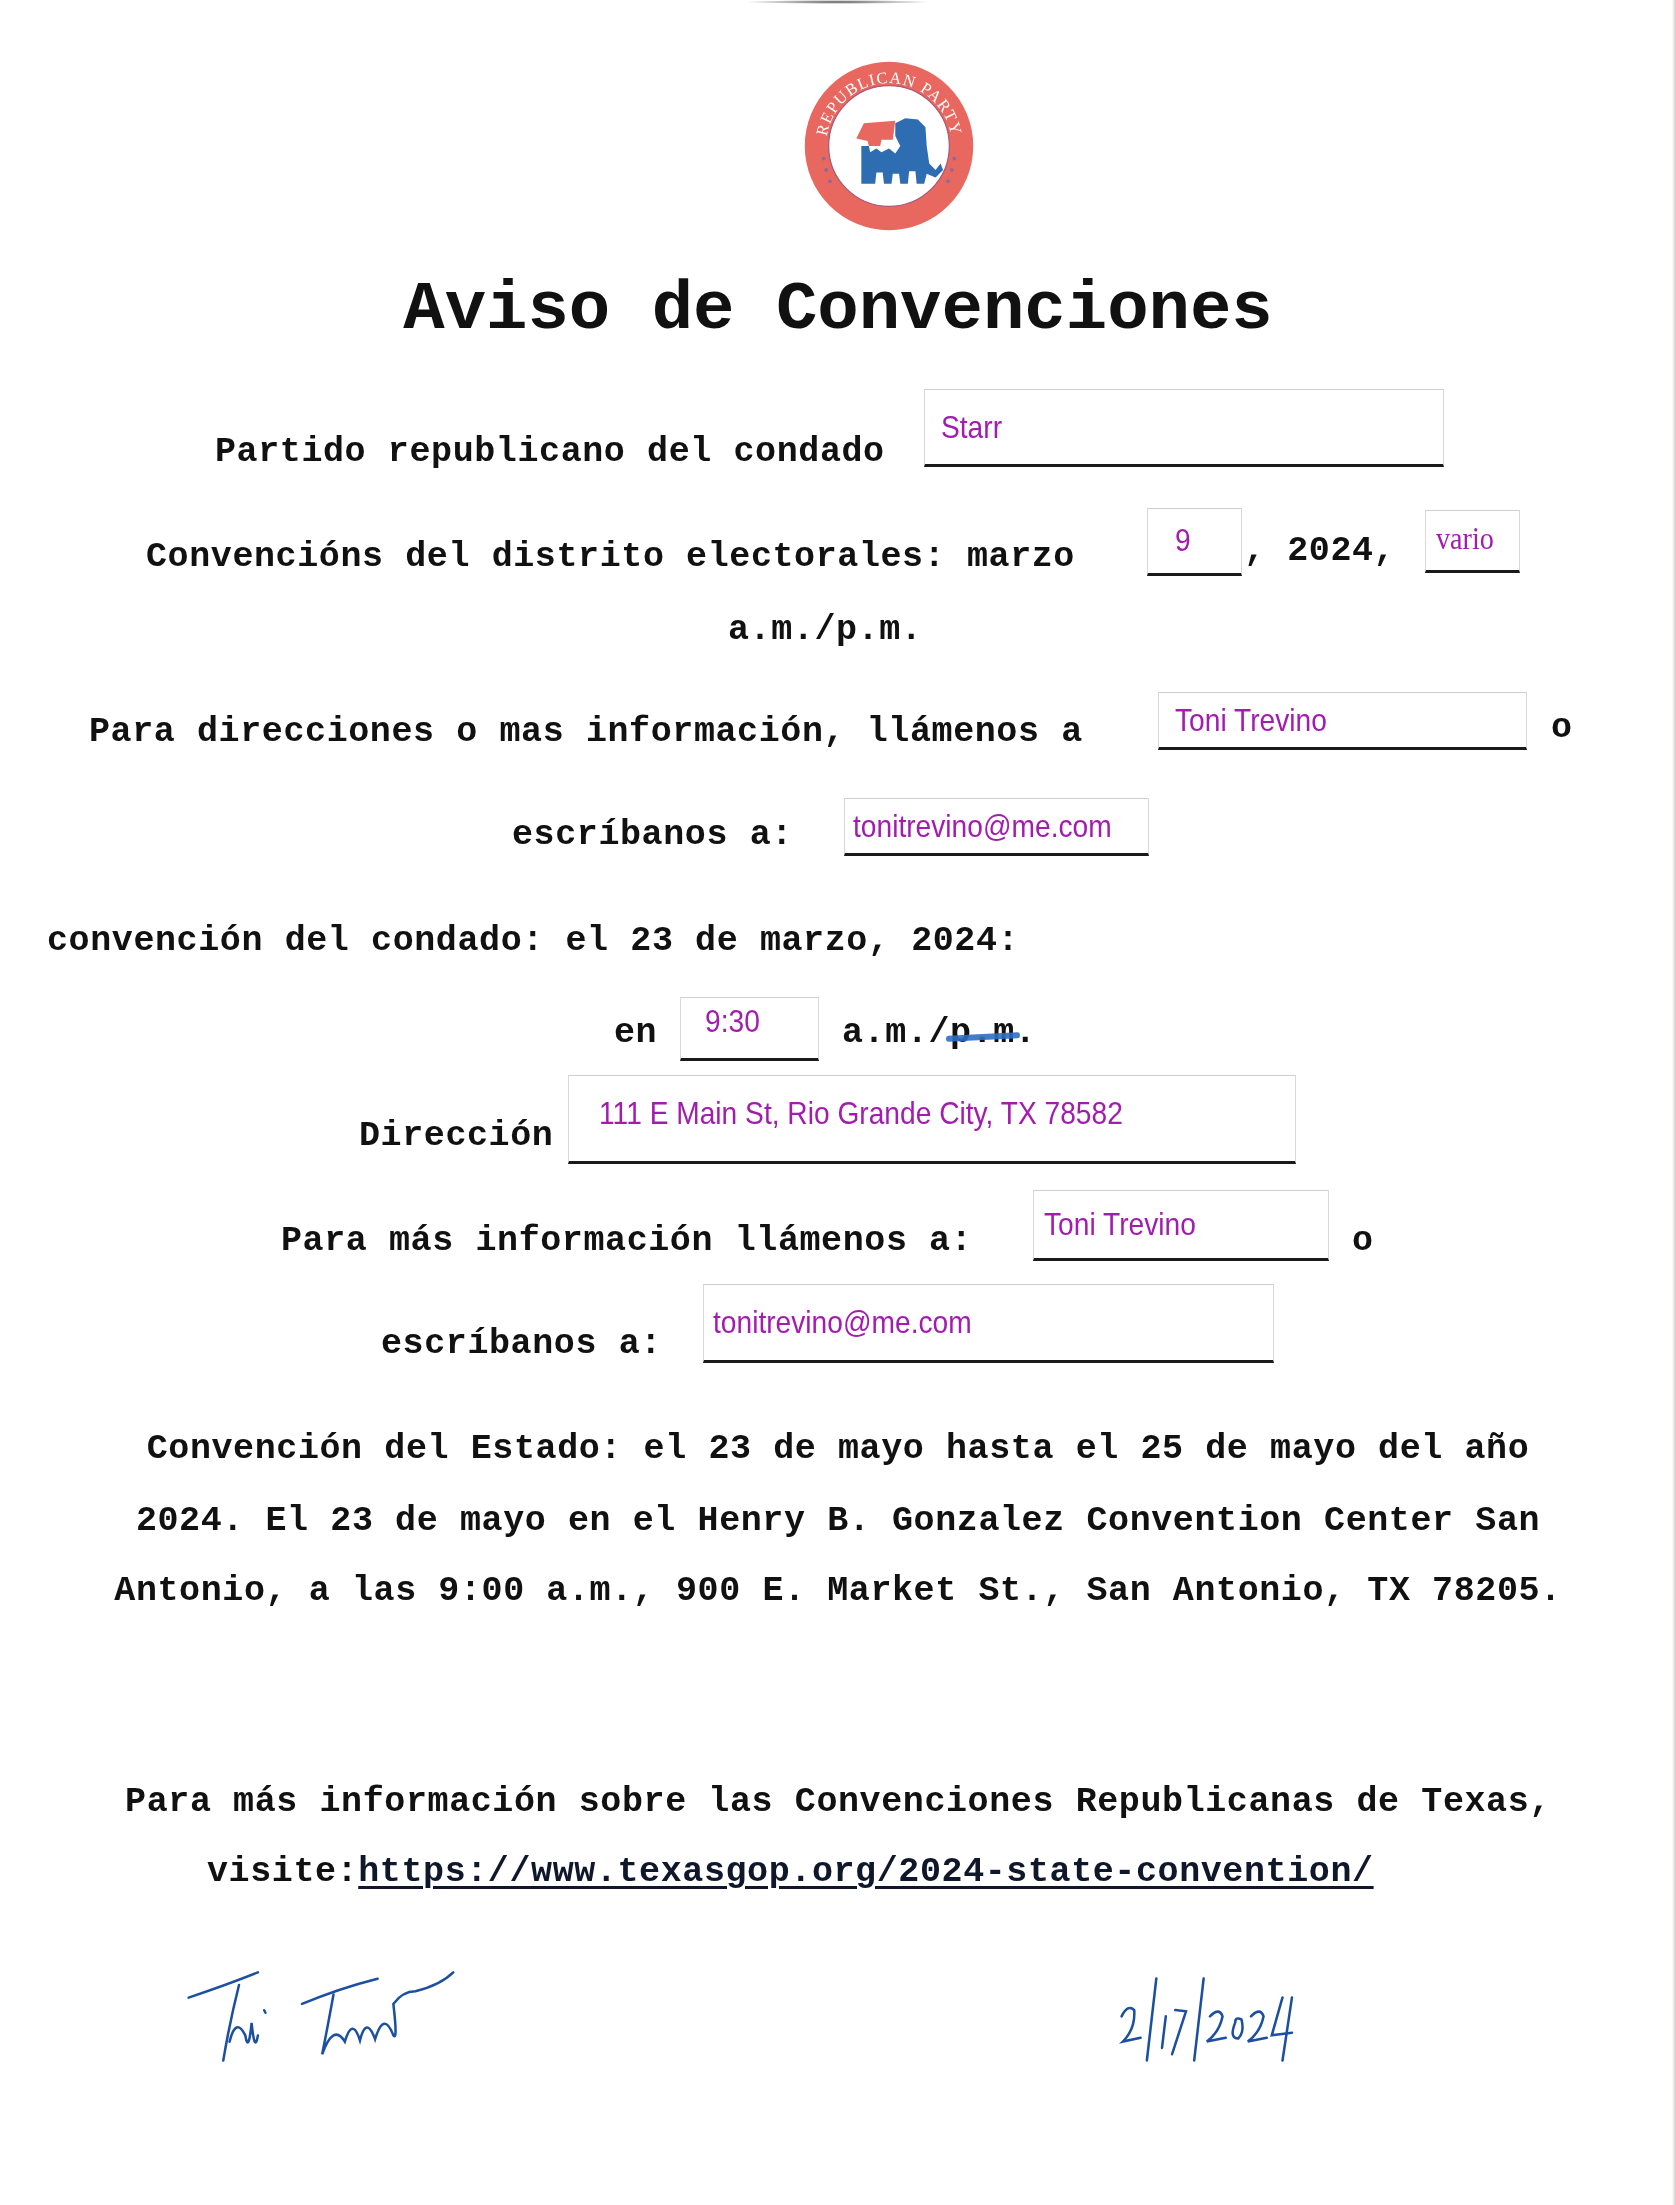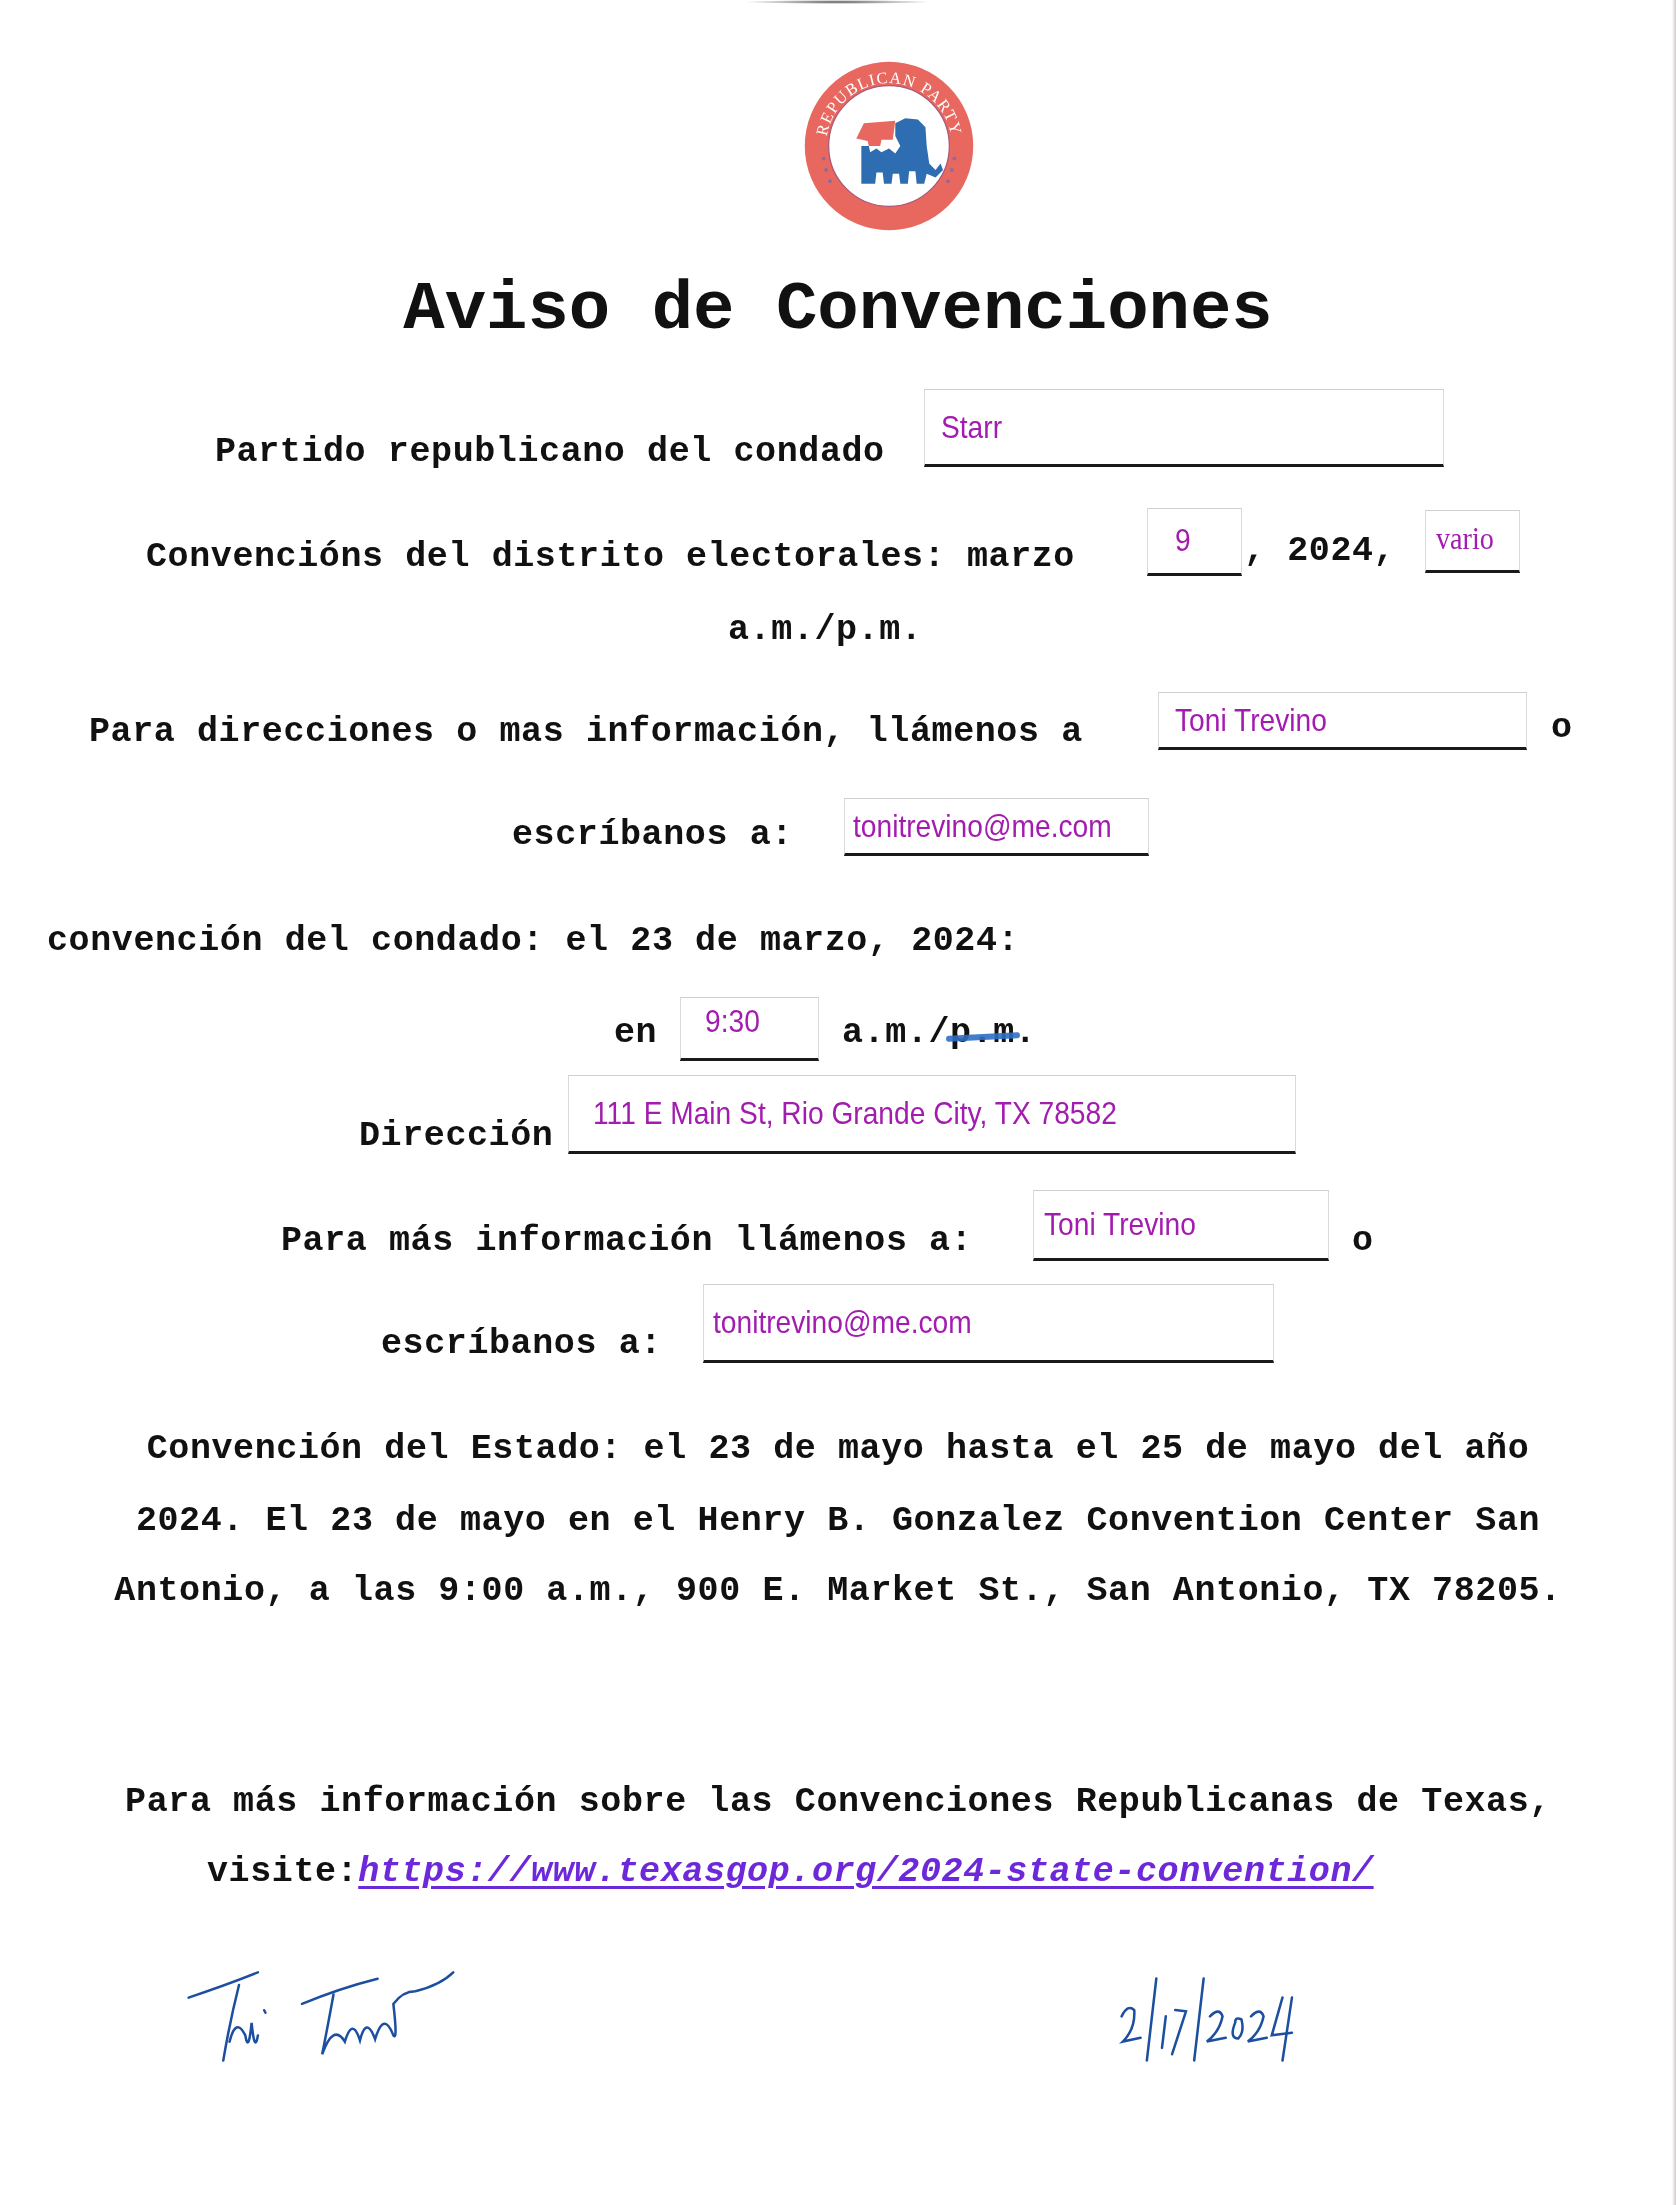--- a/index.html
+++ b/index.html
@@ -8,21 +8,21 @@
     font-family: "Liberation Mono", "DejaVu Sans Mono", monospace; color: #111;
   }
   .top-shadow { position: absolute; left: 743px; top: 0; width: 189px; height: 3.8px; border-radius: 0 0 50% 50%; background: radial-gradient(ellipse at center, #555 0%, rgba(80,80,80,0) 70%); }
   .right-edge { position: absolute; right: 0; top: 0; width: 3.8px; height: 2205px; background: linear-gradient(to right, #fff, #cfc9c9); }
   .logo { position: absolute; left: 801px; top: 58px; width: 176px; height: 176px; }
   .abs { position: absolute; white-space: nowrap; }
   .b { font-weight: bold; font-size: 35px; letter-spacing: 0.6px; }
   .title { position: absolute; left: 0; width: 1676px; top: 271px; text-align: center; font-weight: bold; font-size: 69px; }
   .field { position: absolute; background: #fff; border-top: 1.3px solid #cfcfcf; border-left: 0.9px solid #d9d9d9; border-right: 0.9px solid #d9d9d9; border-bottom: 3.2px solid #1a1a1a; font-family: "Liberation Sans", "DejaVu Sans", sans-serif; font-size: 32px; color: #a21caf; box-sizing: border-box; padding-left: 16.4px; }
   .field span { position: relative; display: inline-block; transform: scaleX(0.88); transform-origin: left; }
-  .link { color: #6d28d9; text-decoration: underline; text-decoration-thickness: 2.5px; text-underline-offset: 5px; font-style: italic; }
+  .link { color: #0f172a; text-decoration: underline; text-decoration-thickness: 2.5px; text-underline-offset: 5px; }
   .strike { position: relative; display: inline-block; }
   .strike::after { content: ""; position: absolute; left: -3.8px; right: -5px; top: 52%; height: 5.7px; background: #2f6fc4; transform: rotate(-3deg); border-radius: 2.5px; opacity: 0.9; }
   .sig { position: absolute; }
 </style>
 </head>
 <body>
 
 <div class="top-shadow"></div>
 <div class="right-edge"></div>
 
@@ -69,21 +69,21 @@
 <div class="field" style="left:844px; top:798px; width:305px; height:58px; padding-left:7.6px; padding-top:8.8px;"><span>tonitrevino@me.com</span></div>
 
 <div class="abs b" style="left:47px; top:921px;">convención del condado: el 23 de marzo, 2024:</div>
 <div class="abs b" style="left:614px; top:1013px;">en</div>
 <div class="field" style="left:680px; top:997px; width:139px; height:64px; padding-left:24px; padding-top:5px;"><span>9:30</span></div>
 <div class="abs b" style="left:842px; top:1013px;">
   <span>a.m./</span><span class="strike">p.m</span><span>.</span>
 </div>
 
 <div class="abs b" style="left:359px; top:1116px;">Dirección</div>
-<div class="field" style="left:568px; top:1075px; width:728px; height:79px; padding-left:24px; padding-top:19px;text-decoration:underline;"><span>111 E Main St, Rio Grande City, TX 78582</span></div>
+<div class="field" style="left:568px; top:1075px; width:728px; height:89px; padding-left:30px; padding-top:19px;text-decoration:underline;"><span>111 E Main St, Rio Grande City, TX 78582</span></div>
 
 <div class="abs b" style="left:281px; top:1221px;">Para más información llámenos a:</div>
 <div class="field" style="left:1033px; top:1190px; width:296px; height:71px; padding-left:10px; padding-top:15px;"><span>Toni Trevino</span></div>
 <div class="abs b" style="left:1352px; top:1221px;">o</div>
 
 <div class="abs b" style="left:381px; top:1324px;">escríbanos a:</div>
 <div class="field" style="left:703px; top:1284px; width:571px; height:79px; padding-left:8.8px; padding-top:19px;"><span>tonitrevino@me.com</span></div>
 
 <div class="abs b" style="left:0; width:1676px; top:1429px; text-align:center;">Convención del Estado: el 23 de mayo hasta el 25 de mayo del año</div>
 <div class="abs b" style="left:0; width:1676px; top:1501px; text-align:center;">2024. El 23 de mayo en el Henry B. Gonzalez Convention Center San</div>

